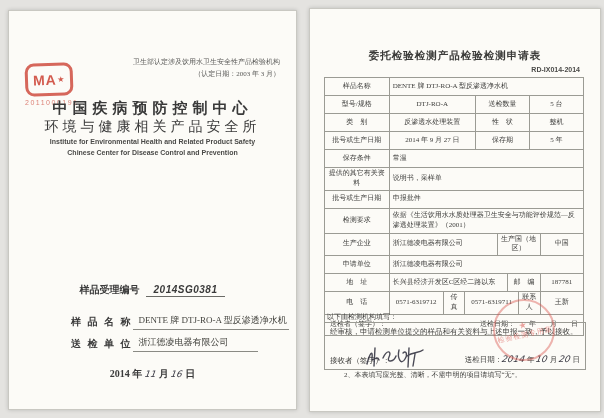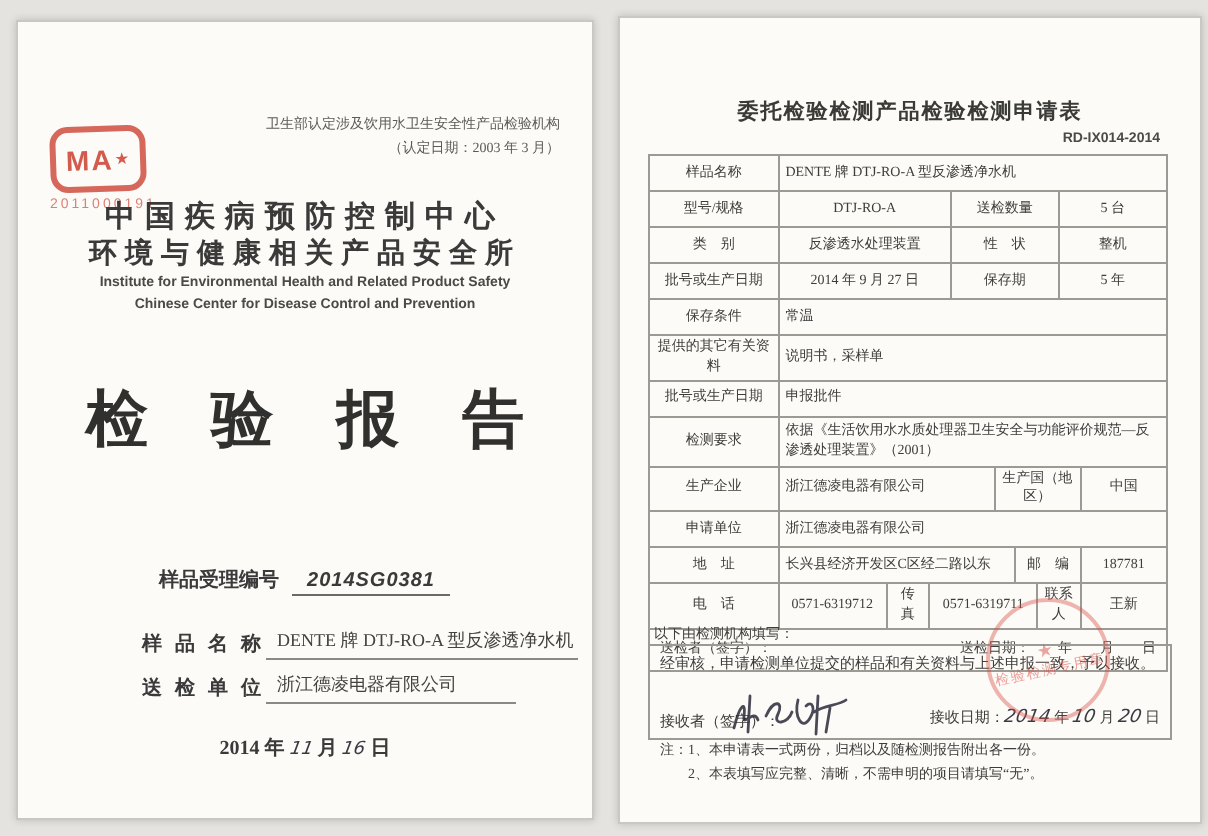--- a/index.html
+++ b/index.html
@@ -24,21 +24,21 @@
   .cma-box{width:42px;height:27px;border:3px solid rgba(203,62,48,.78);border-radius:9px;
     display:flex;align-items:center;justify-content:center;
     color:rgba(203,62,48,.85);font-weight:bold;font-size:14px;letter-spacing:1px;
     transform:rotate(-2deg);font-family:"Liberation Sans",sans-serif;}
   .cma-star{font-size:7px;vertical-align:top;margin-left:1px;}
   .cma-num{margin-top:3px;font-size:7px;letter-spacing:1.5px;color:rgba(203,62,48,.65);
     font-family:"Liberation Sans",sans-serif;}
   .org-cn1{position:absolute;top:88px;left:0;right:0;text-align:center;
     font-size:15px;font-weight:bold;letter-spacing:5px;color:#3a3a3a;}
   .org-cn2{position:absolute;top:107px;left:0;right:0;text-align:center;
-    font-size:14px;font-weight:bold;letter-spacing:4px;color:#3a3a3a;}
+    font-size:14px;font-weight:normal;letter-spacing:4px;color:#3a3a3a;}
   .org-en{position:absolute;top:126px;left:0;right:0;text-align:center;
     font-size:7px;font-weight:bold;line-height:1.5;color:#4a4a48;
     font-family:"Liberation Sans",sans-serif;}
   .report-title{position:absolute;top:178px;left:0;right:0;text-align:center;
     font-size:31px;font-weight:bold;letter-spacing:12px;text-indent:12px;color:#30302e;}
   .sample-no{position:absolute;top:272px;left:0;right:0;text-align:center;
     font-size:10px;font-weight:bold;color:#3a3a3a;}
   .sample-no .val{font-family:"Liberation Sans",sans-serif;font-weight:bold;
     border-bottom:1px solid #6a6a66;padding:0 8px 1px 8px;margin-left:6px;letter-spacing:.5px;font-style:italic;}
   .lfield{position:absolute;left:62px;right:38px;display:flex;align-items:center;}
@@ -99,21 +99,20 @@
     <div class="cma-num">2011000191</div>
   </div>
 
   <div class="org-cn1">中国疾病预防控制中心</div>
   <div class="org-cn2">环境与健康相关产品安全所</div>
   <div class="org-en">
     <div>Institute for Environmental Health and Related Product Safety</div>
     <div>Chinese Center for Disease Control and Prevention</div>
   </div>
 
-  <div class="report-title">检 验 报 告</div>
 
   <div class="sample-no">
     <span>样品受理编号</span><span class="val">2014SG0381</span>
   </div>
 
   <div class="lfield" id="lfield1">
     <span class="lab">样 品 名 称</span>
     <span class="val">DENTE 牌 DTJ-RO-A 型反渗透净水机</span>
   </div>
   <div class="lfield" id="lfield2">
@@ -213,41 +212,40 @@
   </tbody>
     </table>
 
   <div class="below-note">以下由检测机构填写：</div>
 
   <div class="receipt-box">
     <div>经审核，申请检测单位提交的样品和有关资料与上述申报一致，予以接收。</div>
     <div class="receipt-bottom">
       <span>接收者（签字）：</span>
       <span>
-        <span>接收日期：</span><span class="hw">2014</span>
+        <span>送检日期：</span><span class="hw">2014</span>
         <span>年</span>
         <span class="hw">10</span>
         <span>月</span>
         <span class="hw">20</span>
         <span>日</span>
       </span>
     </div>
     <svg class="sig-svg" width="66" height="26" viewBox="0 0 66 26">
       <g fill="none" stroke="#2c2c3a" stroke-width="1.4" stroke-linecap="round" opacity="0.85">
         <path d="M4,20 C7,8 10,6 9,14 C8,20 14,10 16,16"></path>
         <path d="M12,4 L11,22"></path>
         <path d="M20,14 C24,5 29,7 26,13 C23,19 31,18 33,12"></path>
         <path d="M36,6 C34,14 38,22 42,15 C45,10 43,6 40,9"></path>
         <path d="M46,4 L45,23 M44,12 C50,8 56,9 60,6 M52,10 L50,22"></path>
       </g>
     </svg>
   </div>
 
   <div class="rnotes">
-    <div>注：1、本申请表一式两份，归档以及随检测报告附出各一份。</div>
     <div class="n2">2、本表填写应完整、清晰，不需申明的项目请填写“无”。</div>
   </div>
 
   <div class="stamp">
     <div class="stamp-inner">
       <span class="stamp-star">★</span>
       <span>检验检测专用章</span>
     </div>
   </div>
 </div>

